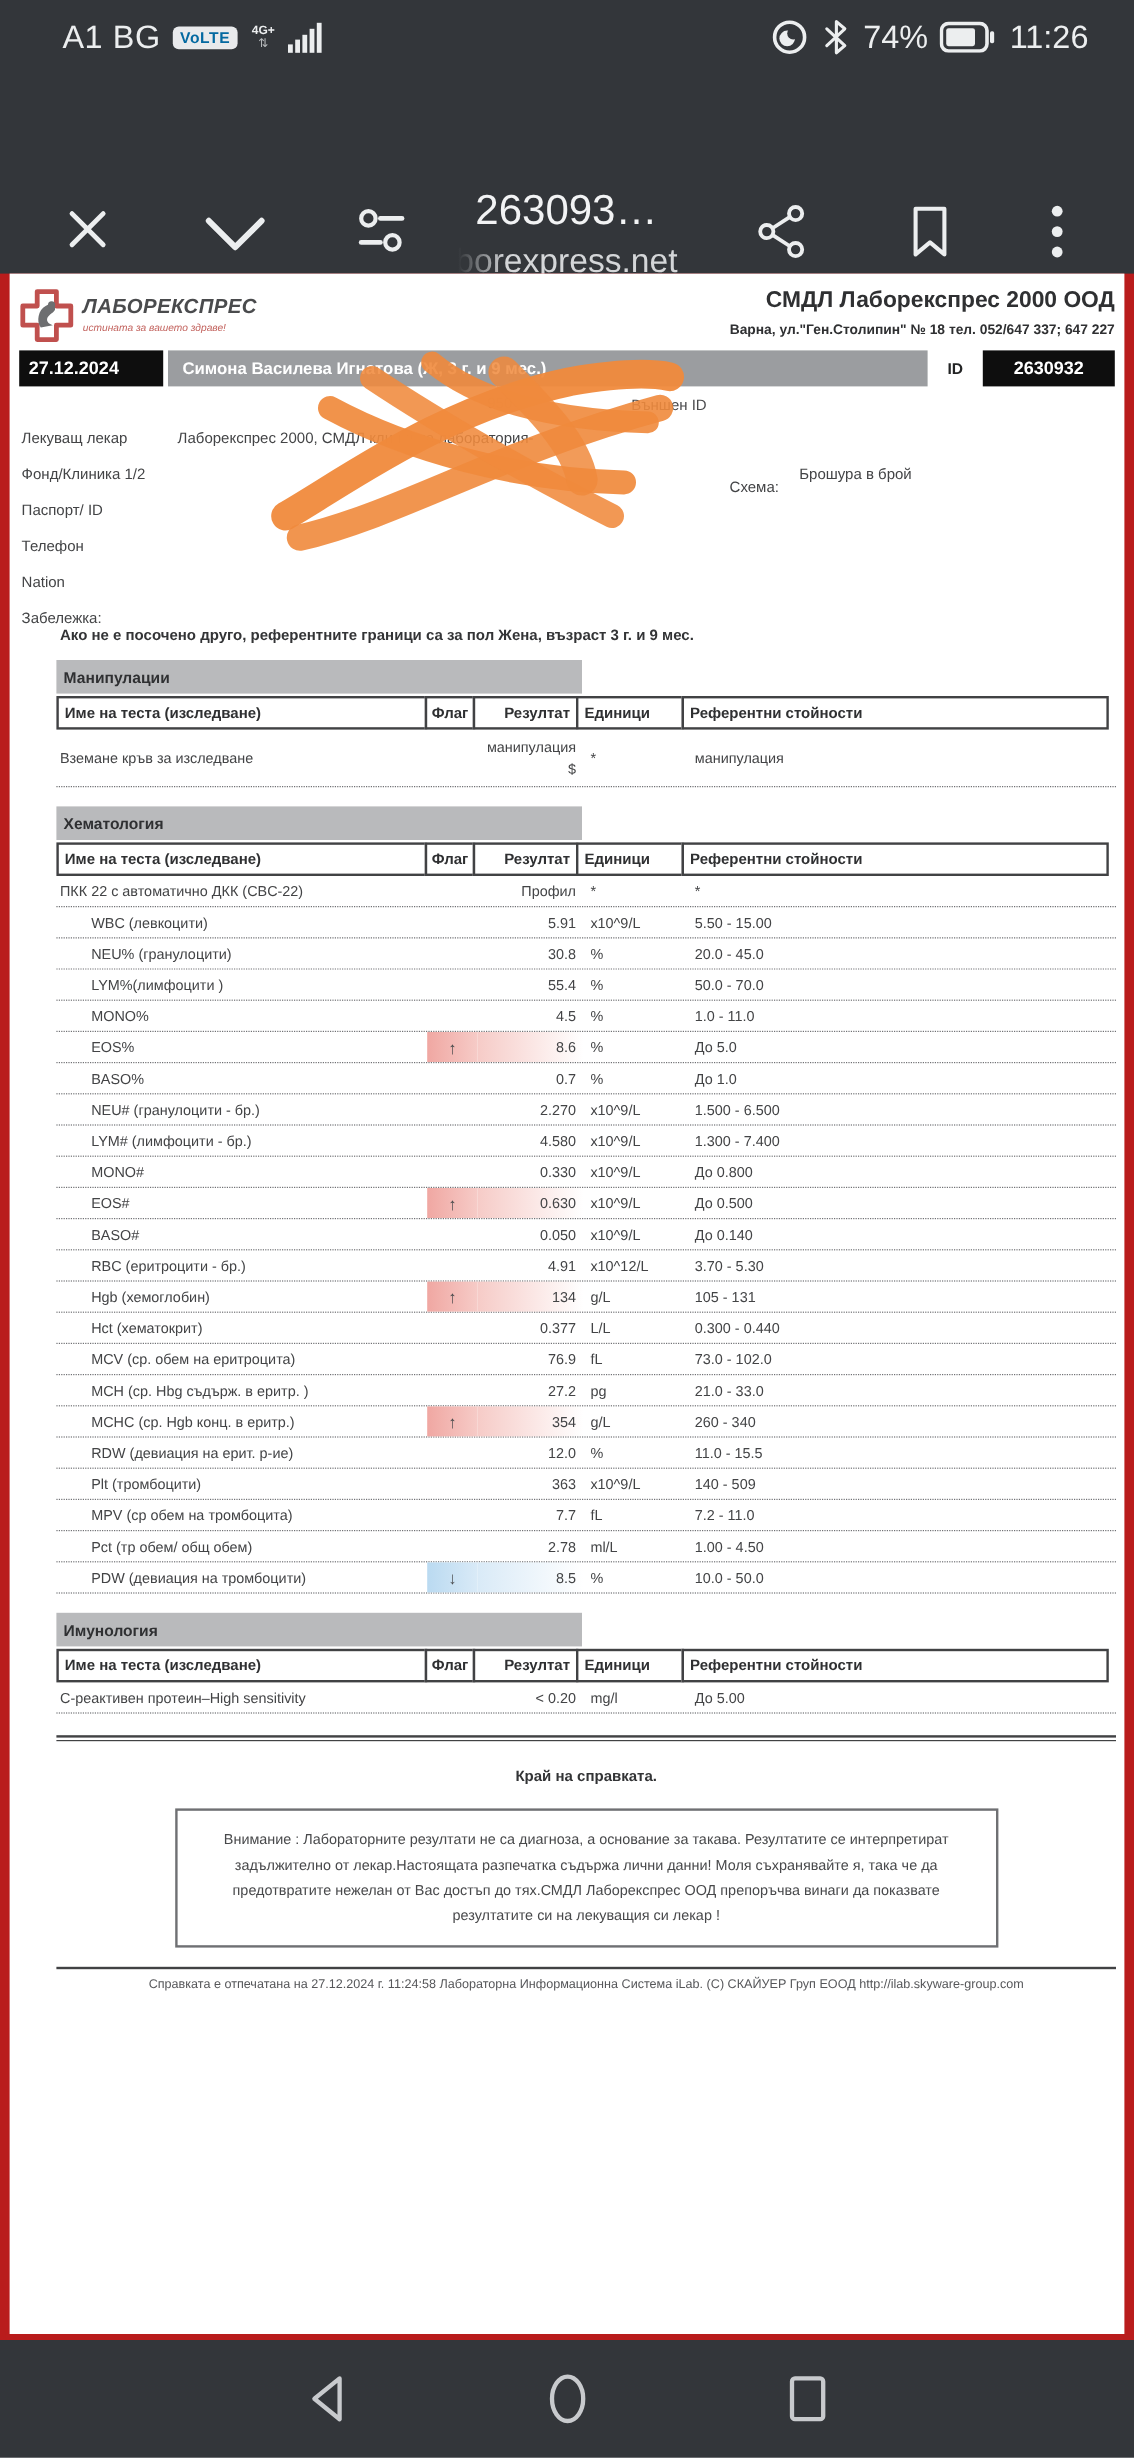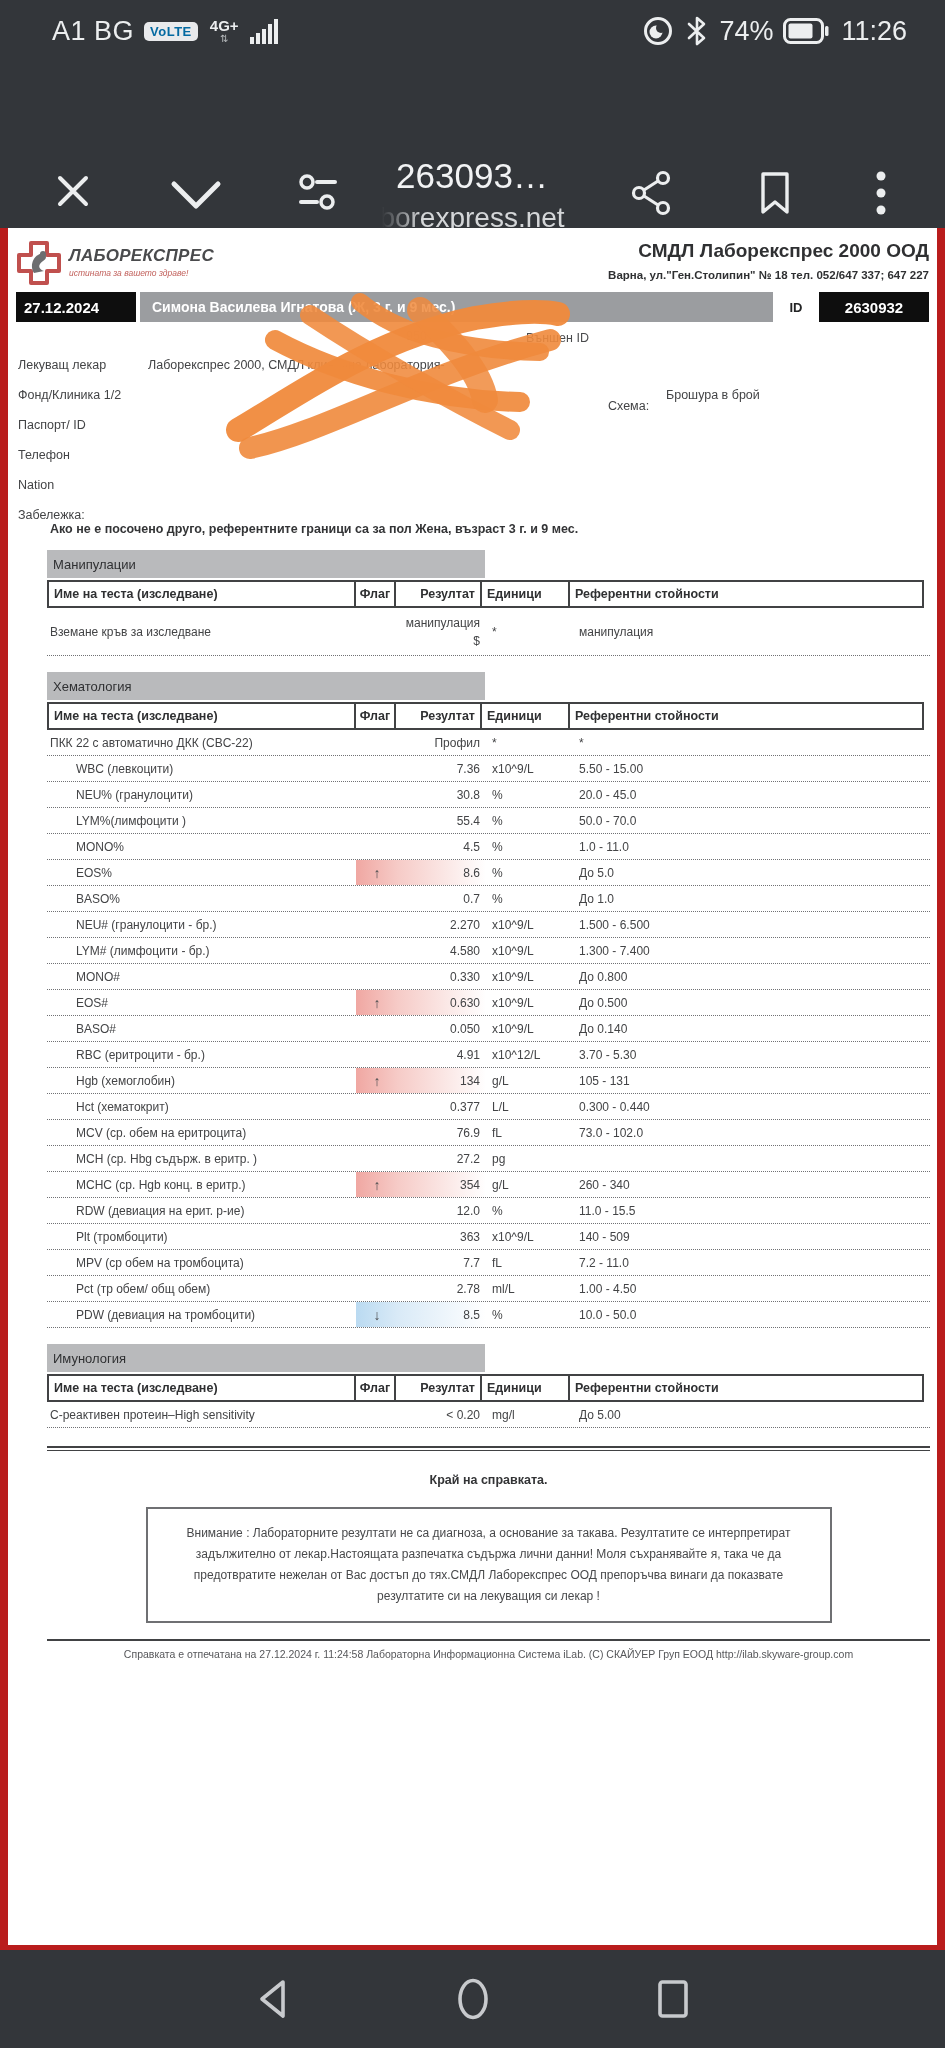--- a/index.html
+++ b/index.html
@@ -10,21 +10,21 @@
     -webkit-font-smoothing:antialiased;
   }
   
   .statusbar { position:absolute; top:0; left:0; width:945px; height:62px;
     display:flex; align-items:center; justify-content:space-between; padding:0 38px 0 52px; color:#eceeef; }
   .sb-left, .sb-right { display:flex; align-items:center; gap:10px; }
   .sb-carrier { font-size:27px; letter-spacing:.5px; }
   .volte-badge { background:#e9eaec; color:#0369a1; font-size:13px; font-weight:bold;
     border-radius:5px; padding:3px 6px; line-height:1; letter-spacing:.5px; }
   .netg { display:flex; flex-direction:column; align-items:center; line-height:1; margin-left:2px;}
-  .netg .g { font-size:15px; font-weight:bold;text-align:center; }
+  .netg .g { font-size:10px; font-weight:bold;text-align:center; }
   .netg .arr { font-size:10px; color:#b9bcbe; margin-top:1px;}
   .sb-batt-pct, .sb-time { font-size:27px; }
   .sb-time { margin-left:2px; }
   svg.sb-ic { display:block; }
   
   .toolbar { position:absolute; top:62px; left:0; width:945px; height:166px; color:#eceeef; }
   .tb-ic { position:absolute; top:108px; cursor:pointer; }
   .tb-title-block { position:absolute; left:472px; top:94px; transform:translateX(-50%); text-align:center; width:420px;}
   .tb-title { font-size:35px; font-weight:500; color:#f2f3f4; white-space:nowrap; }
   .tb-sub-wrap { position:relative; display:inline-block; margin-top:6px; }
@@ -56,21 +56,21 @@
   .egn-frag { position:absolute; left:398px; top:101px; font-size:12.5px; color:#4a4b4d; }
   .fld { position:absolute; left:10px; font-size:12.5px; color:#434446; }
   .fld-val { position:absolute; font-size:12.5px; color:#434446; }
   .ref-note { position:absolute; left:42px; top:294px; font-size:12.5px; font-weight:bold; color:#333436; }
   
   .scribble { position:absolute; left:212px; top:52px; z-index:6; pointer-events:none; }
   
   .tables { position:absolute; left:39px; top:322px; width:883px; }
   .sec-gap { height:16px; }
   .sec-bar { width:438px; height:28px; background:#b9babc; display:flex; align-items:center;
-    padding-left:6px; font-size:13px; font-weight:normal; color:#2f3032; }
+    padding-left:6px; font-size:13px; font-weight:bold; color:#2f3032; }
   .t-head { display:flex; height:28px; margin-top:2px; }
   .h-cell { border:2px solid #414244; display:flex; align-items:center; font-weight:bold;
     font-size:12.5px; color:#2f3032; padding:0 5px; background:#fff; }
   .h-cell + .h-cell { margin-left:-2px; }
   .c-name { width:309px; } .c-flag { width:42px; justify-content:center;}
   .c-res { width:88px; justify-content:flex-end; } .c-unit { width:90px; } .c-ref { width:356px; }
   .t-row { display:flex; align-items:center; height:26px; border-bottom:1.5px dotted #707174;
     font-size:12px; color:#434446; }
   .t-row.tall { height:48px; }
   .cell { display:flex; align-items:center; height:100%; }
@@ -258,21 +258,21 @@
         <div class="t-row">
           <div class="cell name">ПКК 22 с автоматично ДКК (CBC-22)</div>
           <div class="cell flag"></div>
           <div class="cell res">Профил</div>
           <div class="cell unit">*</div>
           <div class="cell ref">*</div>
         </div>
         <div class="t-row">
           <div class="cell name sub">WBC (левкоцити)</div>
           <div class="cell flag"></div>
-          <div class="cell res">7.36</div>
+          <div class="cell res">5.91</div>
           <div class="cell unit">x10^9/L</div>
           <div class="cell ref">5.50 - 15.00</div>
         </div>
         <div class="t-row">
           <div class="cell name sub">NEU% (гранулоцити)</div>
           <div class="cell flag"></div>
           <div class="cell res">30.8</div>
           <div class="cell unit">%</div>
           <div class="cell ref">20.0 - 45.0</div>
         </div>
@@ -365,20 +365,21 @@
           <div class="cell flag"></div>
           <div class="cell res">76.9</div>
           <div class="cell unit">fL</div>
           <div class="cell ref">73.0 - 102.0</div>
         </div>
         <div class="t-row">
           <div class="cell name sub">MCH (ср. Hbg съдърж. в еритр. )</div>
           <div class="cell flag"></div>
           <div class="cell res">27.2</div>
           <div class="cell unit">pg</div>
+          <div class="cell ref">21.0 - 33.0</div>
         </div>
         <div class="t-row hi-up">
           <div class="cell name sub">MCHC (ср. Hgb конц. в еритр.)</div>
           <div class="cell flag">↑</div>
           <div class="cell res">354</div>
           <div class="cell unit">g/L</div>
           <div class="cell ref">260 - 340</div>
         </div>
         <div class="t-row">
           <div class="cell name sub">RDW (девиация на ерит. р-ие)</div>

